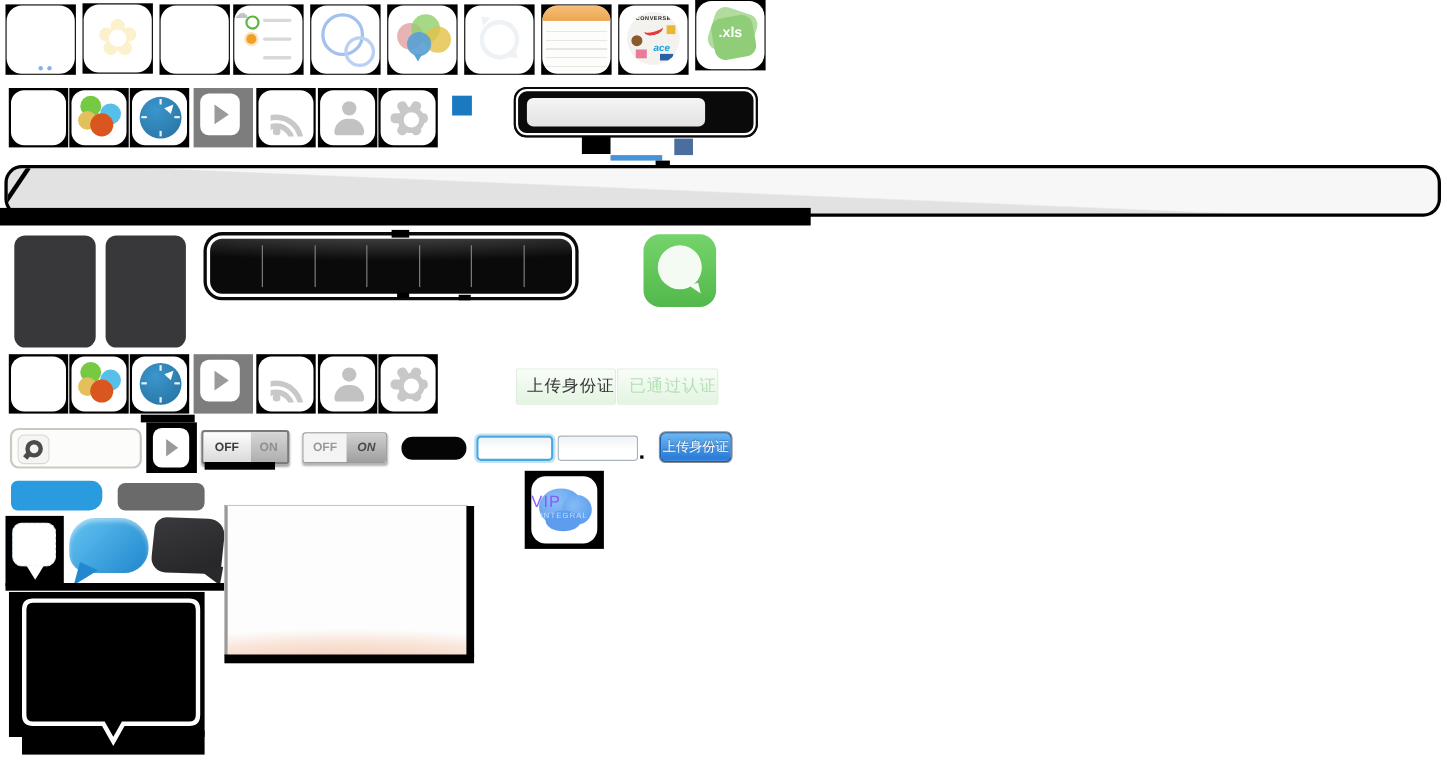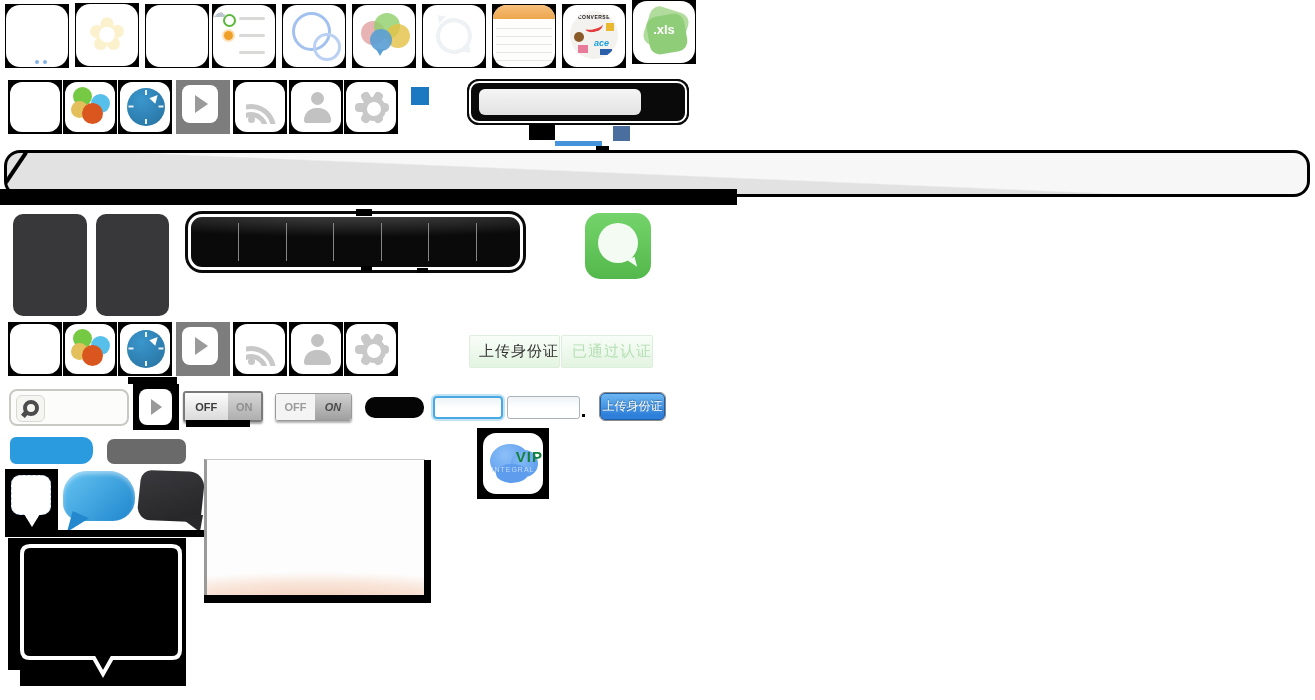--- a/index.html
+++ b/index.html
@@ -349,21 +349,21 @@
 
 <div class="a panel-peach" style="left:204px;top:459px;width:221px;height:137px;background:#fdfdfd;border-left:3px solid #9a9a9a;border-top:1px solid #c8c8c8;box-sizing:border-box;overflow:hidden"></div>
 <div class="frag" style="left:424px;top:460px;width:7px;height:137px"></div>
 <div class="frag" style="left:204px;top:595px;width:227px;height:8px"></div>
 
 <div class="a" style="left:477px;top:428px;width:72px;height:71px;background:#000">
   <div class="a" style="left:6px;top:5px;width:60px;height:61px;background:#fff;border-radius:13px;overflow:hidden">
     <span class="ball" style="left:7px;top:11px;width:40px;height:34px;background:radial-gradient(circle at 38% 32%,#8cc0f8,#4e90e8)"></span>
     <span class="ball" style="left:28px;top:17px;width:27px;height:27px;background:radial-gradient(circle at 40% 35%,#85bbf6,#5295ea)"></span>
     <span class="ball" style="left:13px;top:31px;width:32px;height:19px;background:#5e9ded"></span>
-    <span class="a" style="left:0;top:15px;width:100%;text-align:right;color:#15803d;font-weight:bold;font-size:15px;letter-spacing:1px">VIP</span>
+    <span class="a" style="left:0;top:15px;width:100%;text-align:left;color:#8b5cf6;font-weight:normal;font-size:15px;letter-spacing:1px">VIP</span>
     <span class="a" style="left:0;top:33px;width:100%;text-align:center;color:#c3dcfb;font-size:7px;letter-spacing:1px">INTEGRAL</span>
   </div>
 </div>
 
 <svg class="a" style="left:8px;top:538px" width="180" height="150" viewBox="0 0 180 150">
   <rect x="0" y="0" width="178" height="132" fill="#000"></rect>
   <rect x="12" y="126" width="166" height="22" fill="#000"></rect>
   <path d="M22,8 H164 Q172,8 172,16 V112 Q172,120 164,120 H104 L95,136 L86,120 H22 Q14,120 14,112 V16 Q14,8 22,8 Z" fill="#000" stroke="#fff" stroke-width="4"></path>
 </svg>
 

